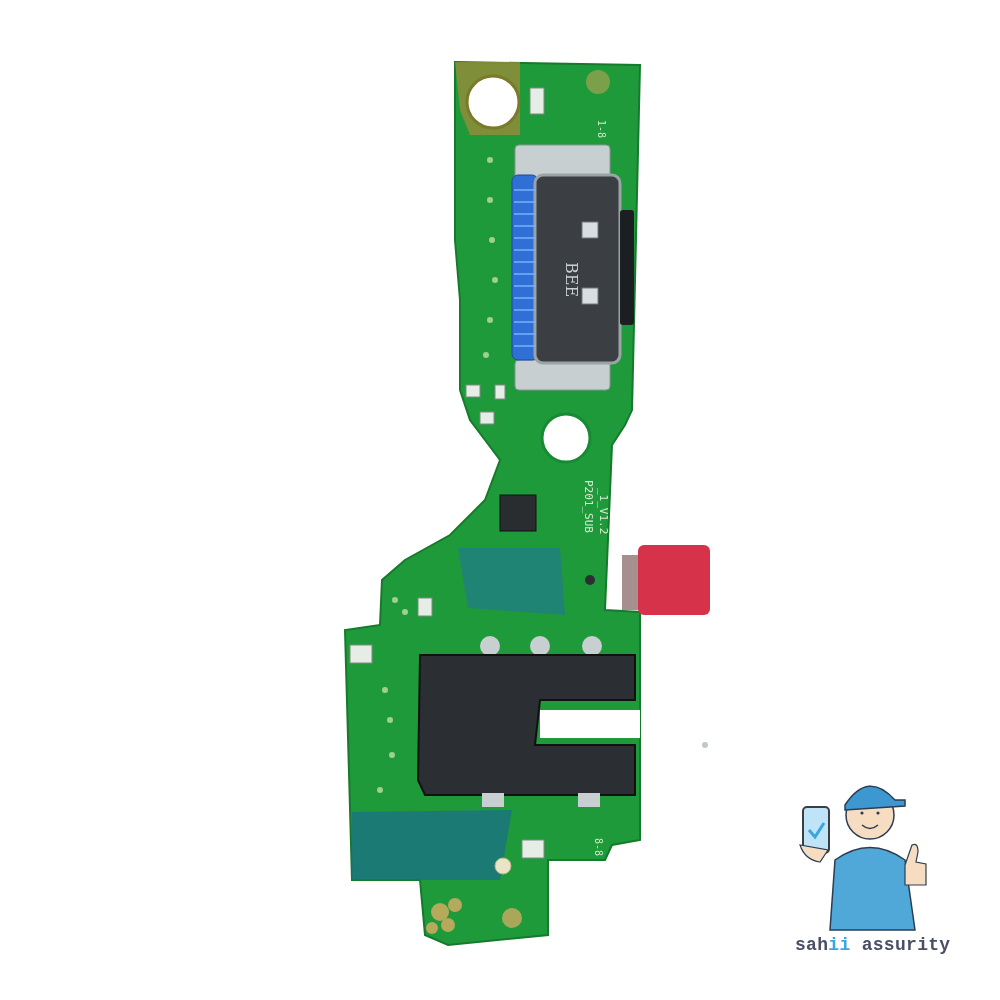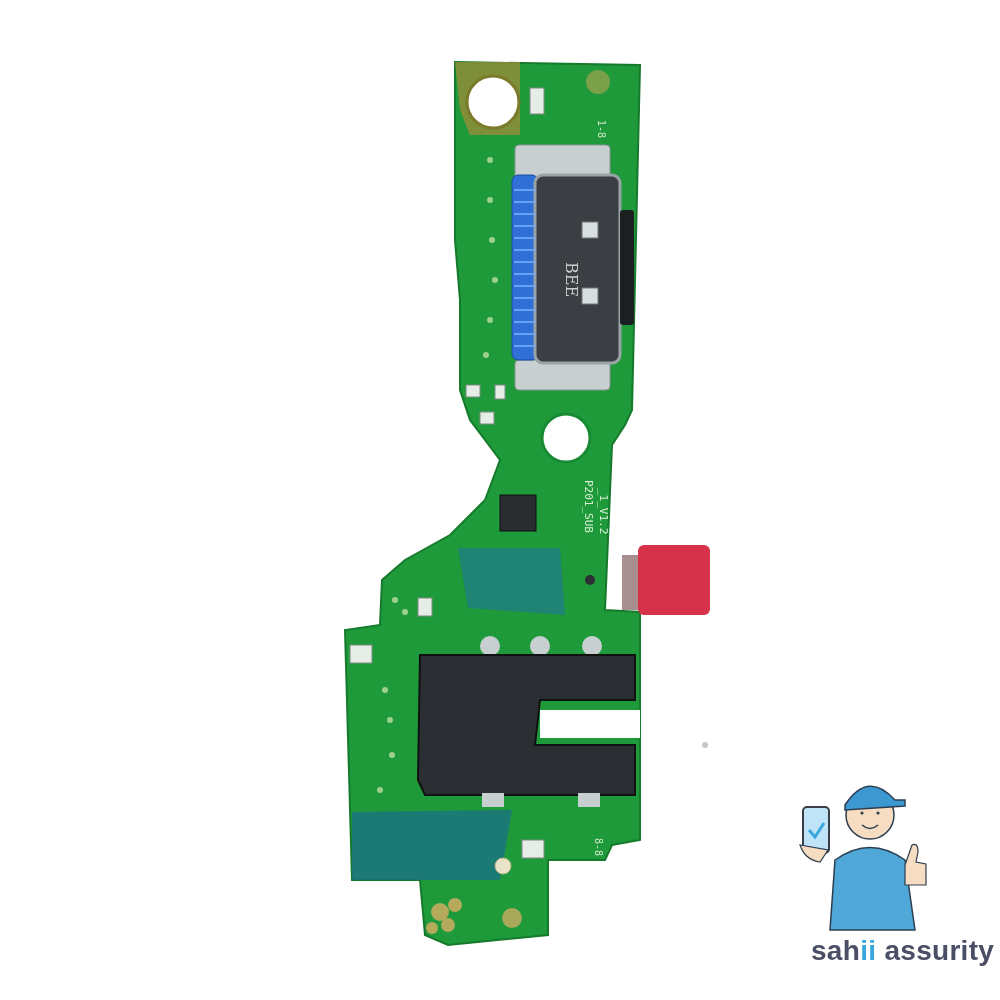--- a/index.html
+++ b/index.html
@@ -1,18 +1,18 @@
 <!DOCTYPE html>
 <html><head>
 <meta charset="utf-8">
 <style>
   html,body{margin:0;padding:0;background:#ffffff;}
   body{width:1000px;height:1000px;position:relative;overflow:hidden;font-family:"DejaVu Sans",sans-serif;}
   #pcb{position:absolute;left:0;top:0;width:1000px;height:1000px;}
-  .logo-text{position:absolute;left:795px;top:935px;font-family:Liberation Sans, sans-serif;font-weight:bold;font-size:28px;color:#4a4f66;letter-spacing:0.3px;margin-left:16px;}
+  .logo-text{position:absolute;left:795px;top:935px;font-family:Liberation Mono, monospace;font-weight:bold;font-size:18px;color:#4a4f66;letter-spacing:0.3px;}
   .logo-text .accent{color:#3aa7dc;}
 </style>
 </head>
 <body>
 
 <svg id="pcb" viewBox="0 0 1000 1000" xmlns="http://www.w3.org/2000/svg">
 
   <path d="M455 62 L640 65 L632 410 L625 425 L612 445 L605 610 L640 612 L640 840 L612 845 L605 860 L548 860 L548 935 L448 945 L425 935 L420 880 L352 880 L345 630 L380 625 L382 580 L405 560 L450 535 L485 500 L500 460 L485 440 L470 420 L460 390 L460 300 L455 240 Z" fill="#1f9a3a" stroke="#167a2c" stroke-width="2"></path>
 
   <path d="M455 62 L520 62 L520 135 L470 135 L460 110 Z" fill="#8f8c3a" opacity="0.85"></path>

